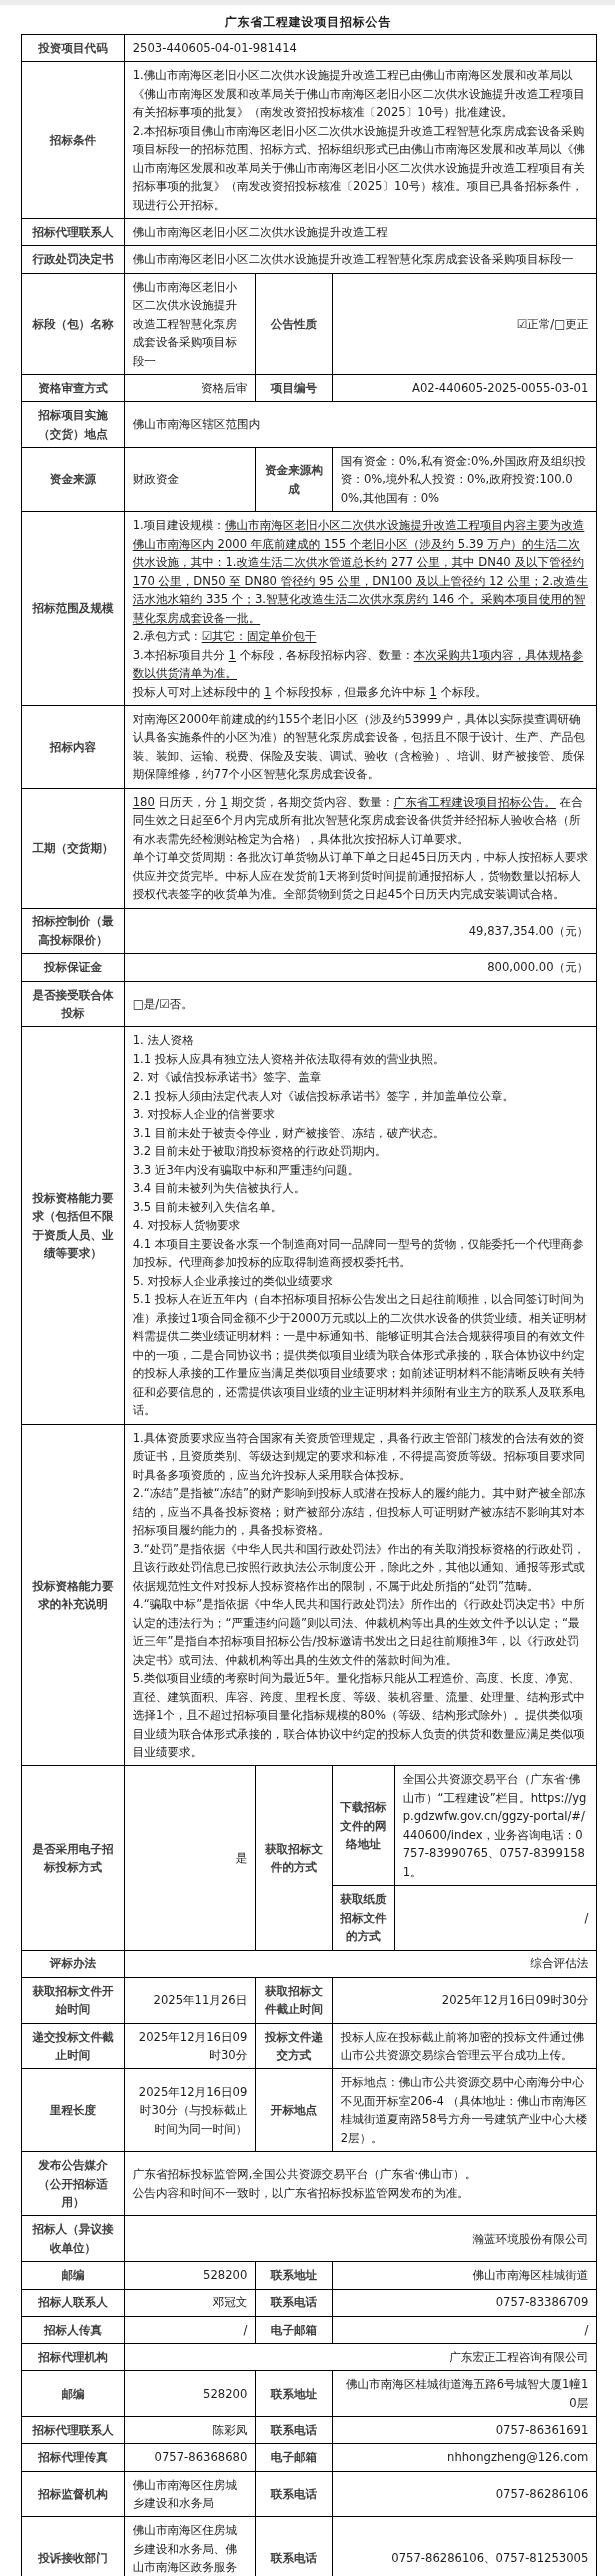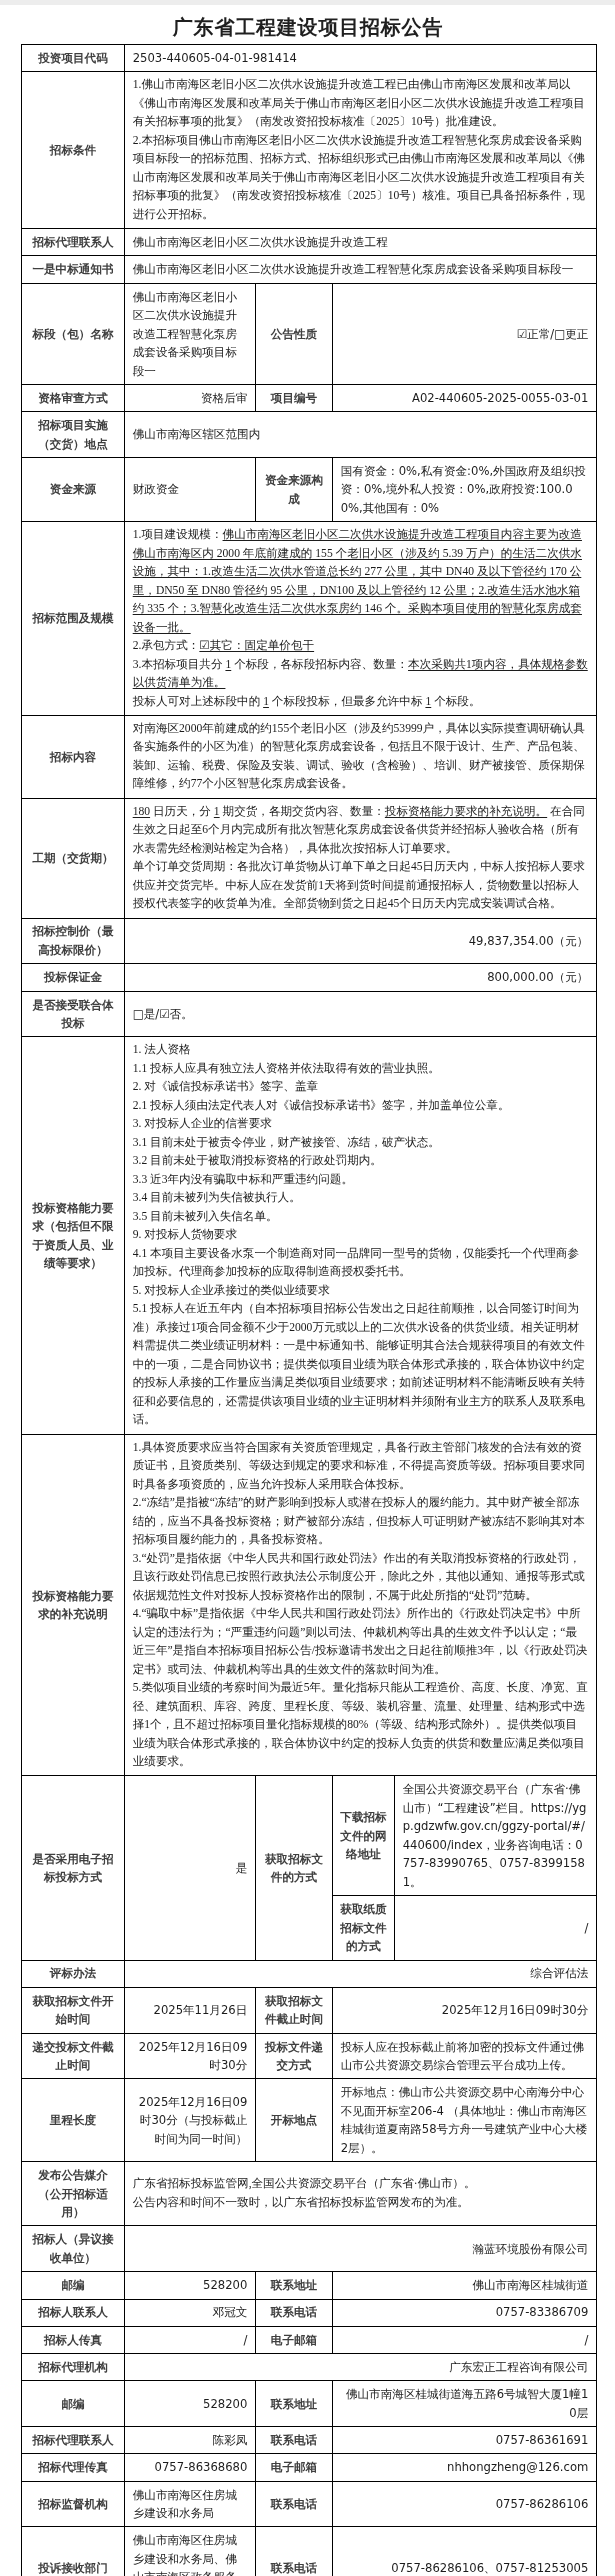--- a/index.html
+++ b/index.html
@@ -1,24 +1,24 @@
 <!DOCTYPE html>
 <html lang="zh" style="font-size:12.3px"><head>
 <meta charset="utf-8">
 <style>
   html,body{margin:0;padding:0;background:#ffffff;font-family:"DejaVu Sans","Liberation Sans",sans-serif;}
   .page{width:615px;min-height:2576px;position:relative;background:#ffffff;}
   .edge-strip{width:615px;background:#ededed;}
   .edge-strip.top{height:5.4px;}
-  .doc-title{width:574px;margin:8.5px 20px 3.1px 21px;text-align:center;font-size:20px;font-weight:bold;color:#1f1f1f;letter-spacing:0.8px;}
+  .doc-title{width:574px;margin:8.5px 20px 3.1px 21px;text-align:center;font-size:12px;font-weight:bold;color:#1f1f1f;letter-spacing:0.8px;}
   table.doc{border-collapse:collapse;table-layout:fixed;width:574px;margin:0 20px 0 21px;border:1.5px solid #000;}
   td{border:0.8px solid #000;font-size:11.6px;line-height:18.5px;color:#1c1c1c;padding:3.9px 7.7px;vertical-align:middle;word-break:break-all;overflow-wrap:anywhere;}
   td.lbl{text-align:center;font-weight:bold;color:#3f3f3f;padding:3.9px 5.4px;word-break:normal;}
   td.center{text-align:right;}
-  .paras > div{margin:0;font-family:Liberation Serif, serif;}
+  .paras > div{margin:0;}
   .u{text-decoration:underline;text-underline-offset:2.3px;}
 </style>
 </head>
 <body>
 
 <div class="page">
   <div class="edge-strip top"></div>
 
   <div class="doc-title">广东省工程建设项目招标公告</div>
 
@@ -44,21 +44,21 @@
             <div><span>2.本招标项目佛山市南海区老旧小区二次供水设施提升改造工程智慧化泵房成套设备采购项目标段一的招标范围、招标方式、招标组织形式已由佛山市南海区发展和改革局以《佛山市南海区发展和改革局关于佛山市南海区老旧小区二次供水设施提升改造工程项目有关招标事项的批复》（南发改资招投标核准〔2025〕10号）核准。项目已具备招标条件，现进行公开招标。</span></div>
           </td>
     </tr>
 
     <tr>
       <td class="lbl">招标代理联系人</td>
       <td colspan="4">佛山市南海区老旧小区二次供水设施提升改造工程</td>
     </tr>
 
     <tr>
-      <td class="lbl">一是中标通知书</td>
+      <td class="lbl">行政处罚决定书</td>
       <td colspan="4">佛山市南海区老旧小区二次供水设施提升改造工程智慧化泵房成套设备采购项目标段一</td>
     </tr>
 
     <tr>
       <td class="lbl">标段（包）名称</td>
       <td>佛山市南海区老旧小区二次供水设施提升改造工程智慧化泵房成套设备采购项目标段一</td>
       <td class="lbl">公告性质</td>
       <td colspan="2" class="center">☑正常/□更正</td>
     </tr>
 
@@ -94,21 +94,21 @@
     <tr>
       <td class="lbl">招标内容</td>
       <td colspan="4" class="paras">
             <div><span>对南海区2000年前建成的约155个老旧小区（涉及约53999户，具体以实际摸查调研确认具备实施条件的小区为准）的智慧化泵房成套设备，包括且不限于设计、生产、产品包装、装卸、运输、税费、保险及安装、调试、验收（含检验）、培训、财产被接管、质保期保障维修，约77个小区智慧化泵房成套设备。</span></div>
           </td>
     </tr>
 
     <tr>
       <td class="lbl">工期（交货期）</td>
       <td colspan="4" class="paras">
-            <div><span class="u">180</span><span> 日历天，分 </span><span class="u">1</span><span> 期交货，各期交货内容、数量：</span><span class="u">投标资格能力要求的补充说明。</span><span> 在合同生效之日起至6个月内完成所有批次智慧化泵房成套设备供货并经招标人验收合格（所有水表需先经检测站检定为合格），具体批次按招标人订单要求。</span></div>
+            <div><span class="u">180</span><span> 日历天，分 </span><span class="u">1</span><span> 期交货，各期交货内容、数量：</span><span class="u">广东省工程建设项目招标公告。</span><span> 在合同生效之日起至6个月内完成所有批次智慧化泵房成套设备供货并经招标人验收合格（所有水表需先经检测站检定为合格），具体批次按招标人订单要求。</span></div>
             <div><span>单个订单交货周期：各批次订单货物从订单下单之日起45日历天内，中标人按招标人要求供应并交货完毕。中标人应在发货前1天将到货时间提前通报招标人，货物数量以招标人授权代表签字的收货单为准。全部货物到货之日起45个日历天内完成安装调试合格。</span></div>
           </td>
     </tr>
 
     <tr>
       <td class="lbl">招标控制价（最高投标限价）</td>
       <td colspan="4" class="center">49,837,354.00（元）</td>
     </tr>
 
     <tr>
@@ -127,21 +127,21 @@
             <div><span>1. 法人资格</span></div>
             <div><span>1.1 投标人应具有独立法人资格并依法取得有效的营业执照。</span></div>
             <div><span>2. 对《诚信投标承诺书》签字、盖章</span></div>
             <div><span>2.1 投标人须由法定代表人对《诚信投标承诺书》签字，并加盖单位公章。</span></div>
             <div><span>3. 对投标人企业的信誉要求</span></div>
             <div><span>3.1 目前未处于被责令停业，财产被接管、冻结，破产状态。</span></div>
             <div><span>3.2 目前未处于被取消投标资格的行政处罚期内。</span></div>
             <div><span>3.3 近3年内没有骗取中标和严重违约问题。</span></div>
             <div><span>3.4 目前未被列为失信被执行人。</span></div>
             <div><span>3.5 目前未被列入失信名单。</span></div>
-            <div><span>9. 对投标人货物要求</span></div>
+            <div><span>4. 对投标人货物要求</span></div>
             <div><span>4.1 本项目主要设备水泵一个制造商对同一品牌同一型号的货物，仅能委托一个代理商参加投标。代理商参加投标的应取得制造商授权委托书。</span></div>
             <div><span>5. 对投标人企业承接过的类似业绩要求</span></div>
             <div><span>5.1 投标人在近五年内（自本招标项目招标公告发出之日起往前顺推，以合同签订时间为准）承接过1项合同金额不少于2000万元或以上的二次供水设备的供货业绩。相关证明材料需提供二类业绩证明材料：一是中标通知书、能够证明其合法合规获得项目的有效文件中的一项，二是合同协议书；提供类似项目业绩为联合体形式承接的，联合体协议中约定的投标人承接的工作量应当满足类似项目业绩要求；如前述证明材料不能清晰反映有关特征和必要信息的，还需提供该项目业绩的业主证明材料并须附有业主方的联系人及联系电话。</span></div>
           </td>
     </tr>
 
     <tr>
       <td class="lbl">投标资格能力要求的补充说明</td>
       <td colspan="4" class="paras">
             <div><span>1.具体资质要求应当符合国家有关资质管理规定，具备行政主管部门核发的合法有效的资质证书，且资质类别、等级达到规定的要求和标准，不得提高资质等级。招标项目要求同时具备多项资质的，应当允许投标人采用联合体投标。</span></div>

